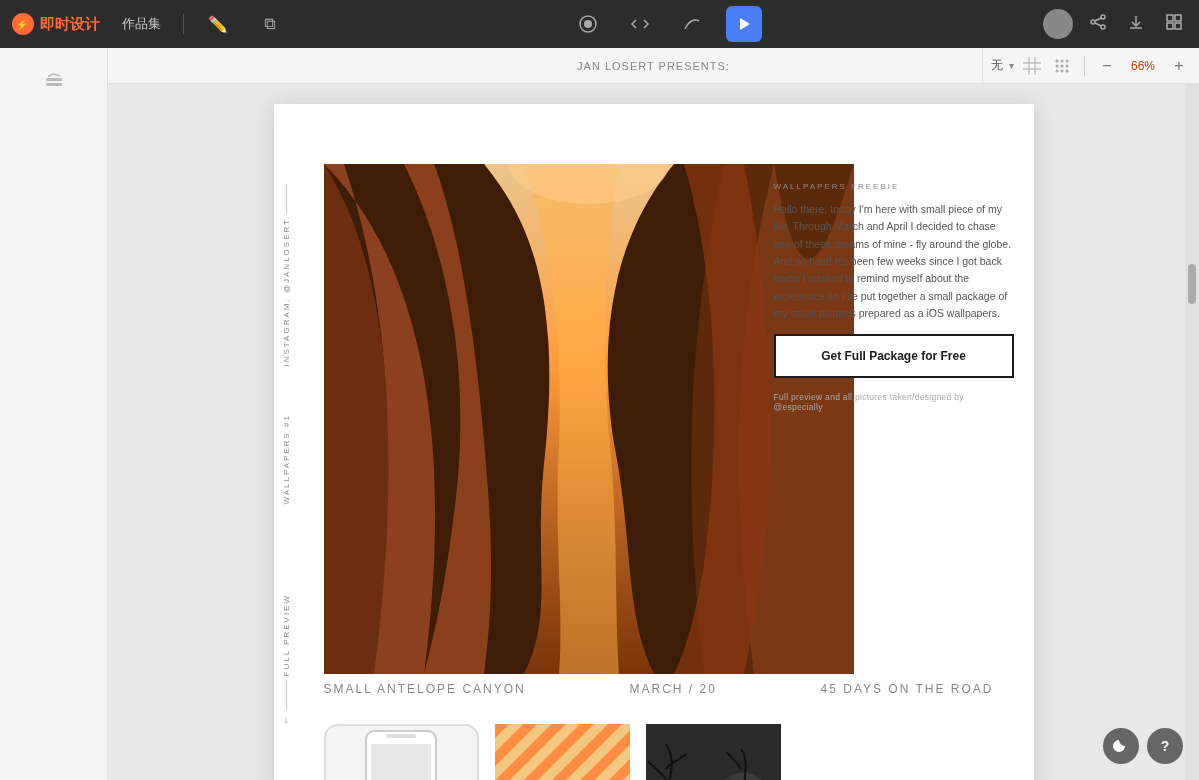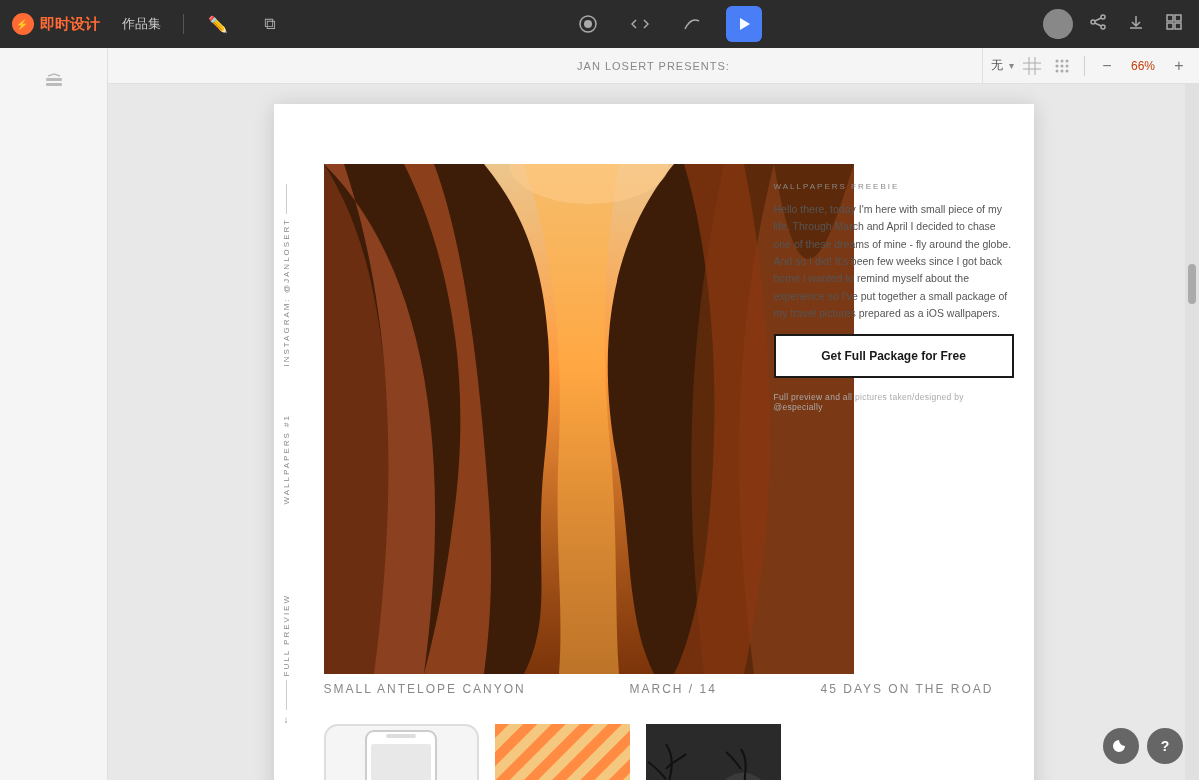--- a/index.html
+++ b/index.html
@@ -236,21 +236,21 @@
             <path d="M360,0 C390,100 400,250 380,400 C370,460 360,490 350,510 L420,510 C425,490 430,455 440,390 C455,250 440,100 420,0 Z" fill="#8B3810" opacity="0.7"></path>
 
             <path d="M200,0 C220,60 240,150 235,280 C230,380 240,440 235,510 L295,510 C290,440 295,375 285,270 C275,150 285,60 295,0 Z" fill="#FFB347" opacity="0.5"></path>
 
             <ellipse cx="265" cy="0" rx="80" ry="40" fill="#FFCC88" opacity="0.6"></ellipse>
           </svg>
         </div>
 
         <div style="position:absolute; left:50px; top:578px; right:40px; display:flex; align-items:center; font-size:12px; letter-spacing:2px; color:#888;">
           <span>SMALL ANTELOPE CANYON</span>
-          <span style="flex:1; text-align:center;">MARCH / 14</span>
+          <span style="flex:1; text-align:center;">MARCH / 20</span>
           <span>45 DAYS ON THE ROAD</span>
         </div>
 
         <div style="position:absolute; right:20px; top:0; width:240px; padding-top:78px;">
           <div style="font-size:8px; letter-spacing:2px; color:#888; margin-bottom:10px;">WALLPAPERS FREEBIE</div>
           <p style="font-size:10.5px; line-height:1.65; color:#555; margin-bottom:12px;">Hello there, today I'm here with small piece of my life. Through March and April I decided to chase one of these dreams of mine - fly around the globe. And so I did! It's been few weeks since I got back home I wanted to remind myself about the experience so I've put together a small package of my travel pictures prepared as a iOS wallpapers.</p>
           <button style="display:block; border:2px solid #1a1a1a; background:white; padding:13px 16px; text-align:center; font-size:12px; font-weight:bold; color:#1a1a1a; cursor:pointer; width:100%; margin-bottom:14px;">Get Full Package for Free</button>
           <p style="font-size:8.5px; color:#aaa; letter-spacing:0.3px;">Full preview and all pictures taken/designed by @especially</p>
         </div>
 

